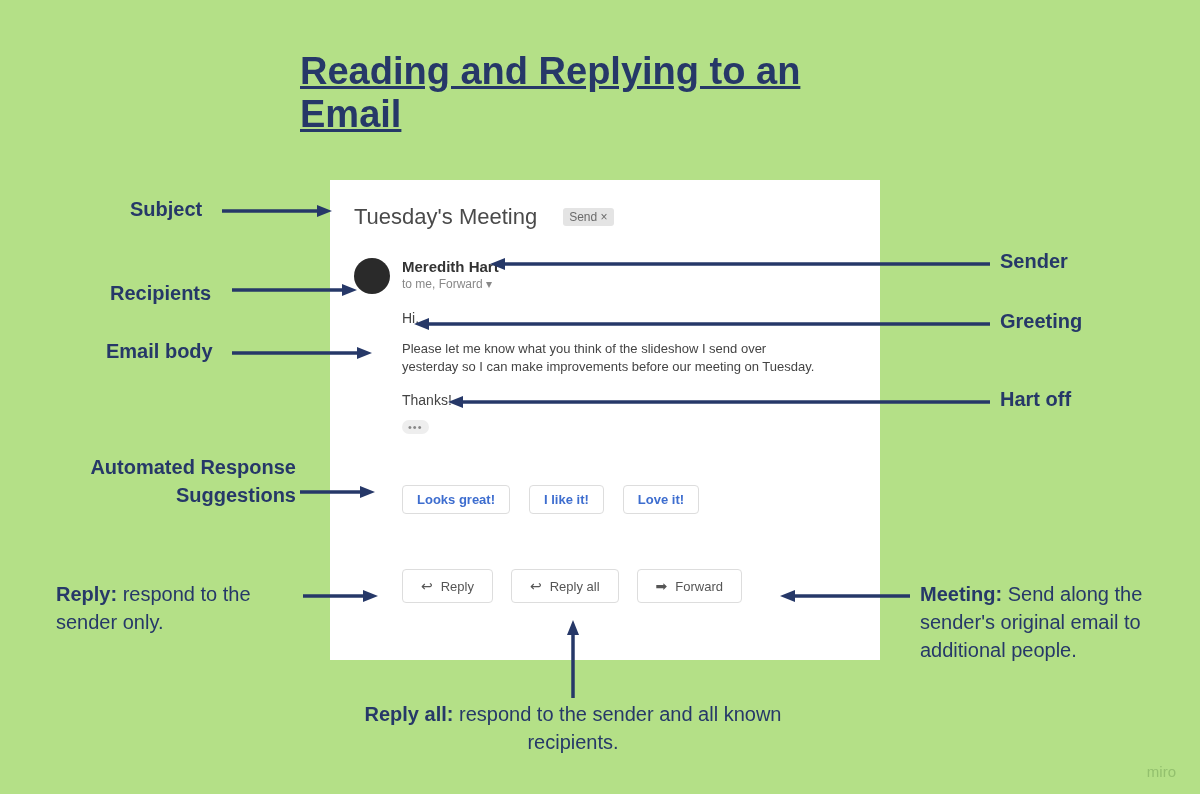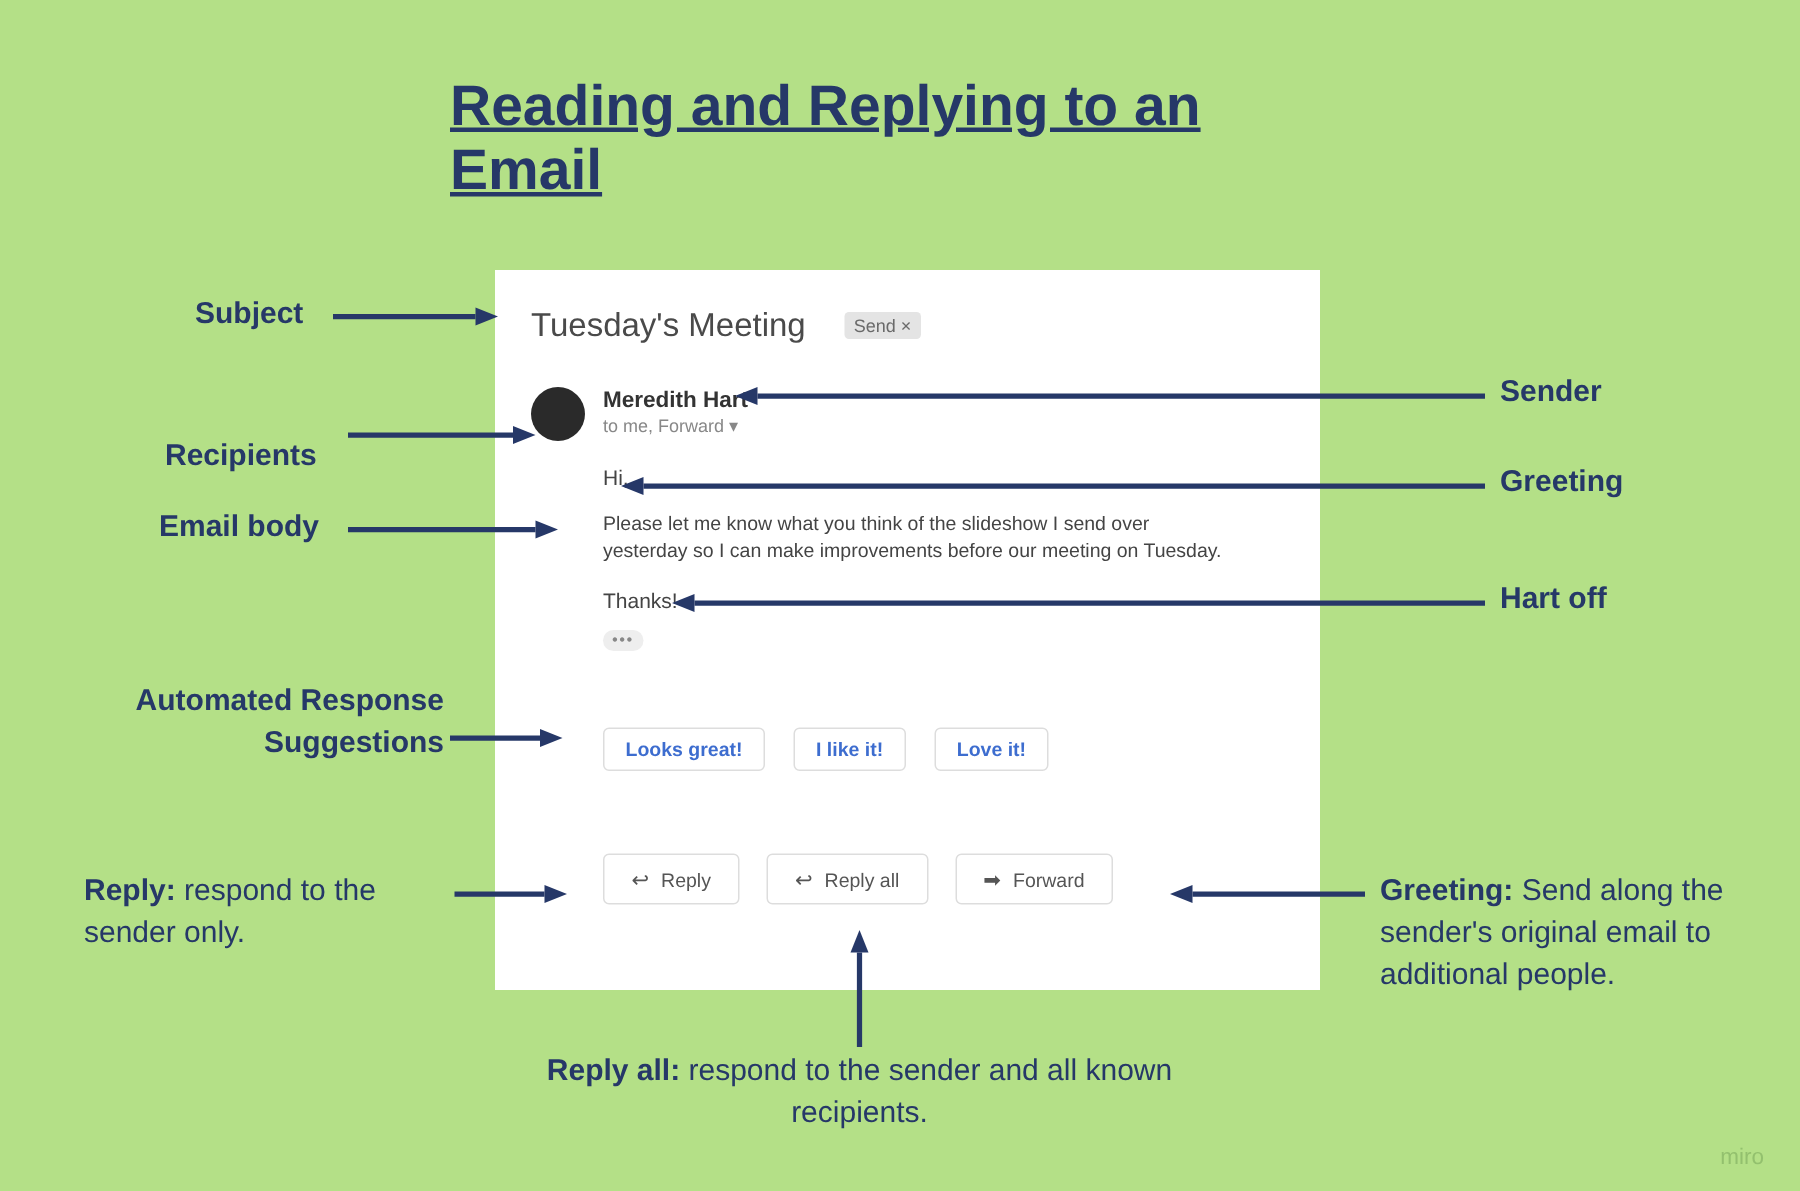--- a/index.html
+++ b/index.html
@@ -178,35 +178,35 @@
       <span>Reply all</span>
     </div>
     <div class="action-btn">
       <span class="action-icon">➡</span>
       <span>Forward</span>
     </div>
   </div>
 </div>
 
 <div class="label" style="top:198px; left:130px;">Subject</div>
-<div class="label" style="top:293px; left:110px;">Recipients</div>
+<div class="label" style="top:282px; left:110px;">Recipients</div>
 <div class="label" style="top:340px; left:106px;">Email body</div>
 <div class="label" style="top:453px; left:50px; text-align:right; width:246px; line-height:1.4;">
   <span>Automated Response</span><br>
   <span>Suggestions</span>
 </div>
 <div class="label" style="top:580px; left:56px; width:250px; line-height:1.4;">
   <span>Reply:</span><span class="desc"> respond to the sender only.</span>
 </div>
 
 <div class="label label-right" style="top:250px; left:1000px;">Sender</div>
 <div class="label label-right" style="top:310px; left:1000px;">Greeting</div>
 <div class="label label-right" style="top:388px; left:1000px;">Hart off</div>
 <div class="label label-right" style="top:580px; left:920px; width:240px; line-height:1.4;">
-  <span>Greeting:</span><span class="desc"> Send along the sender's original email to additional people.</span>
+  <span>Meeting:</span><span class="desc"> Send along the sender's original email to additional people.</span>
 </div>
 
 <div class="label" style="top:700px; left:358px; width:430px; text-align:center; line-height:1.4;">
   <span>Reply all:</span><span class="desc"> respond to the sender and all known recipients.</span>
 </div>
 
 <svg class="arrow" style="top:203px; left:222px;" width="110" height="20">
   <line x1="0" y1="8" x2="95" y2="8"></line>
     <polygon points="95,2 110,8 95,14"></polygon>
 </svg>

